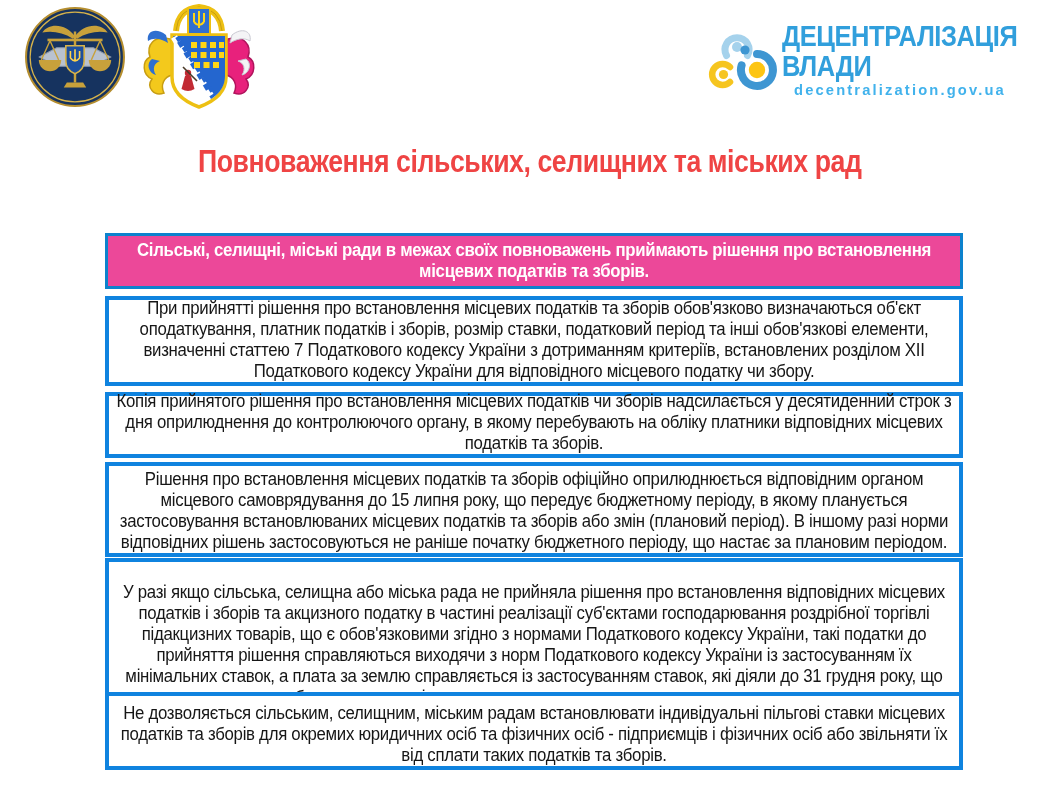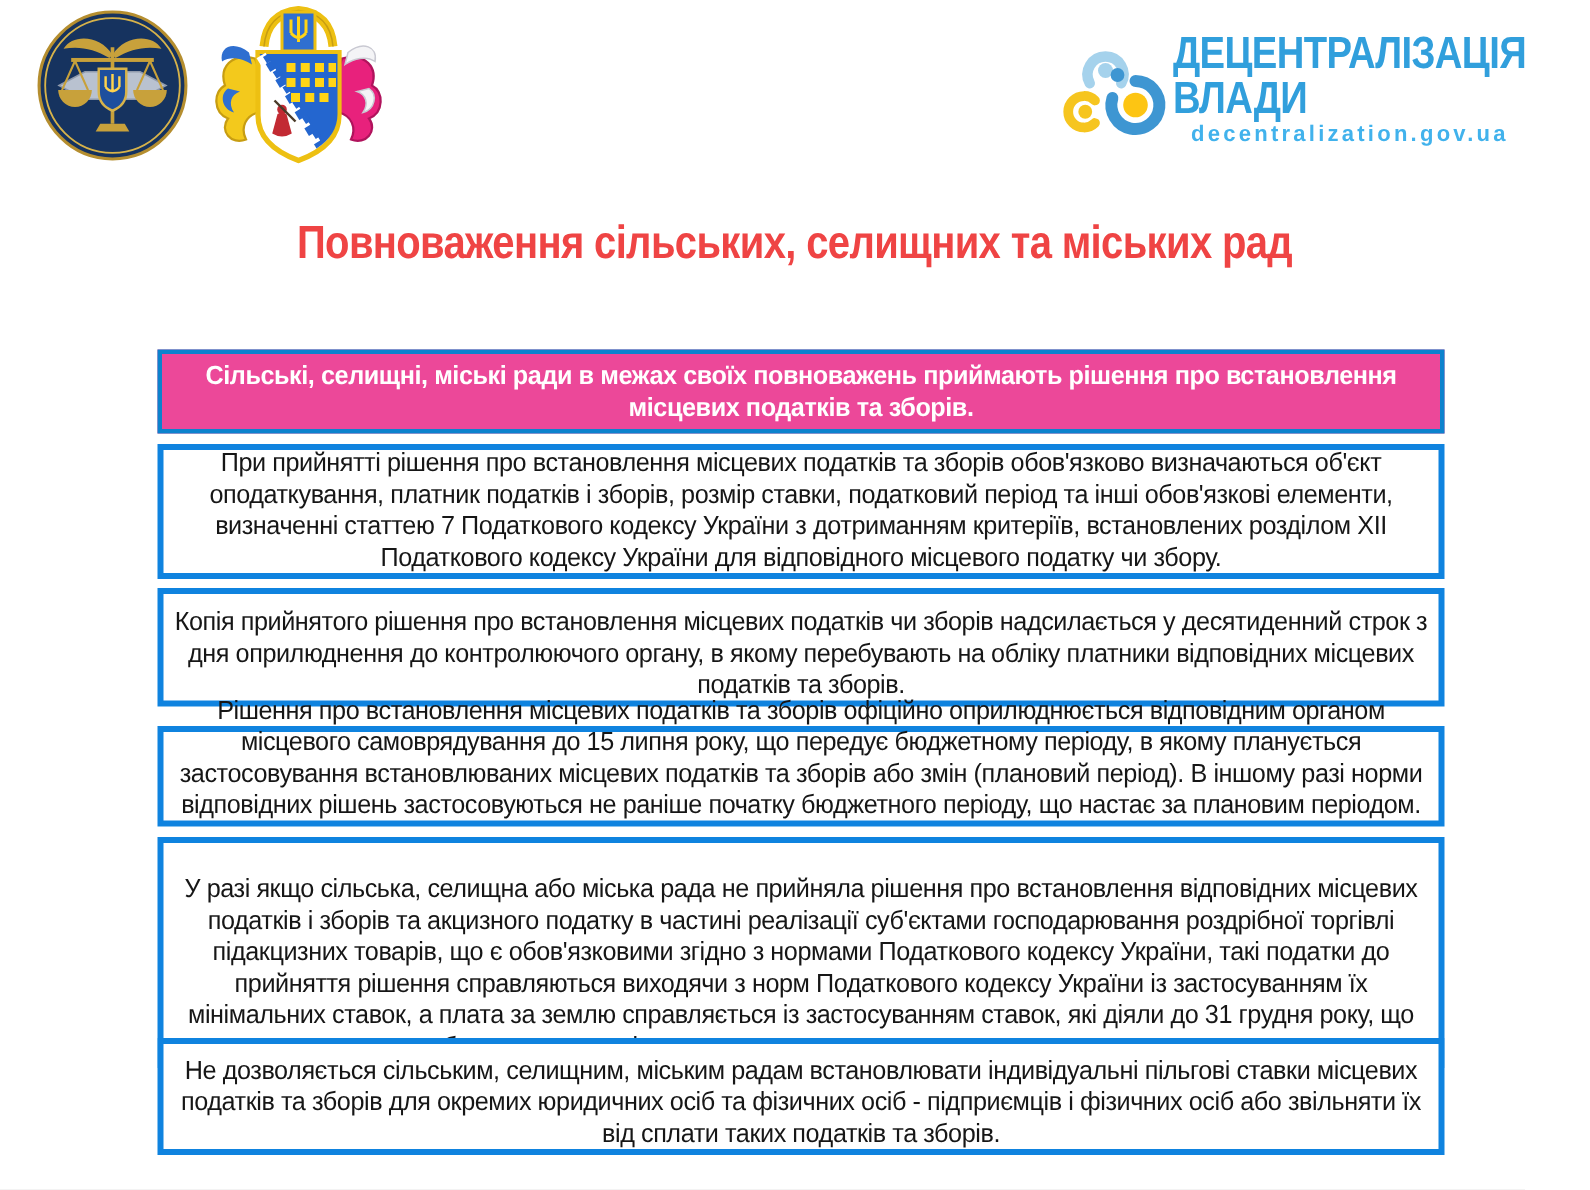--- a/index.html
+++ b/index.html
@@ -51,22 +51,22 @@
     position:absolute;left:105px;width:858px;
     box-sizing:border-box;border:4px solid #0f83df;background:#ffffff;
     display:flex;align-items:flex-end;justify-content:center;
   }
   .box-txt{
     width:104%;flex:none;text-align:center;
     font-size:17.5px;line-height:21px;letter-spacing:-0.3px;color:#161616;
     transform:scaleX(0.96);transform-origin:center;
   }
   #box1{top:296px;height:90px;}
-  #box2{top:392px;height:79px;}
-  #box3{top:484px;height:67px;}
+  #box2{top:392px;height:66px;}
+  #box3{top:462px;height:95px;}
   #box4{top:558px;height:154px;}
   #box5{top:692px;height:78px;}
 </style>
 </head>
 <body>
 
 <div class="slide">
 
   <svg class="logo-fiscal" viewBox="0 0 100 100">
     <circle cx="50" cy="50" r="48" fill="#16335f" stroke="#b58e2f" stroke-width="2"></circle>

